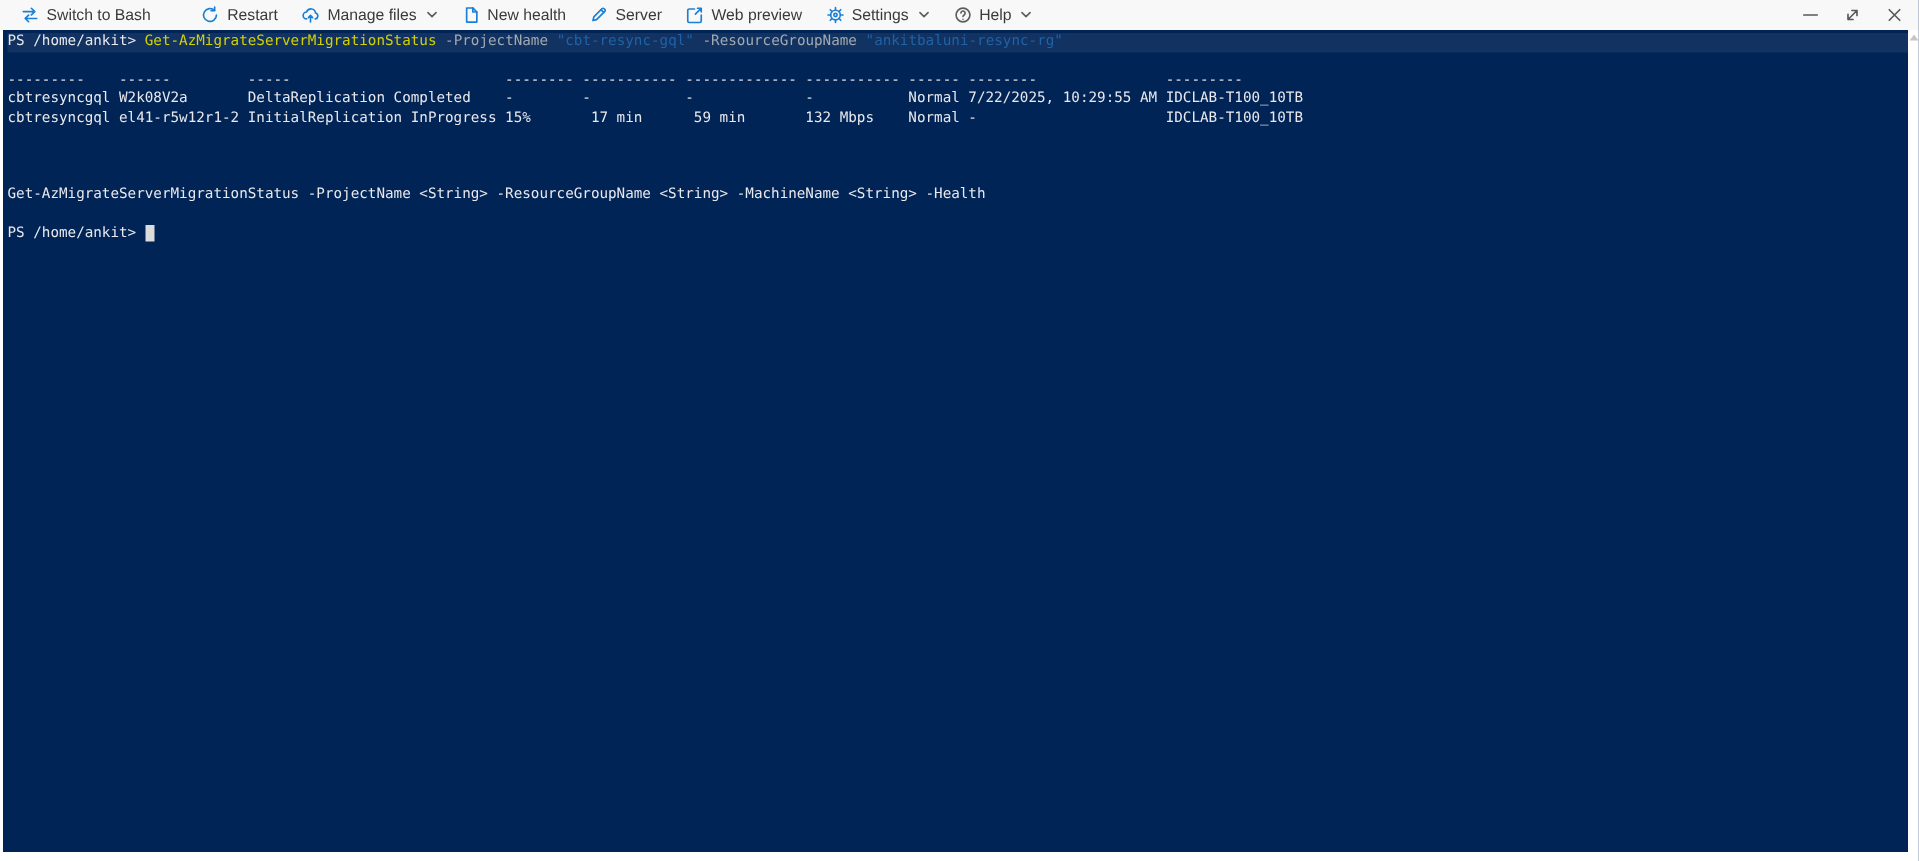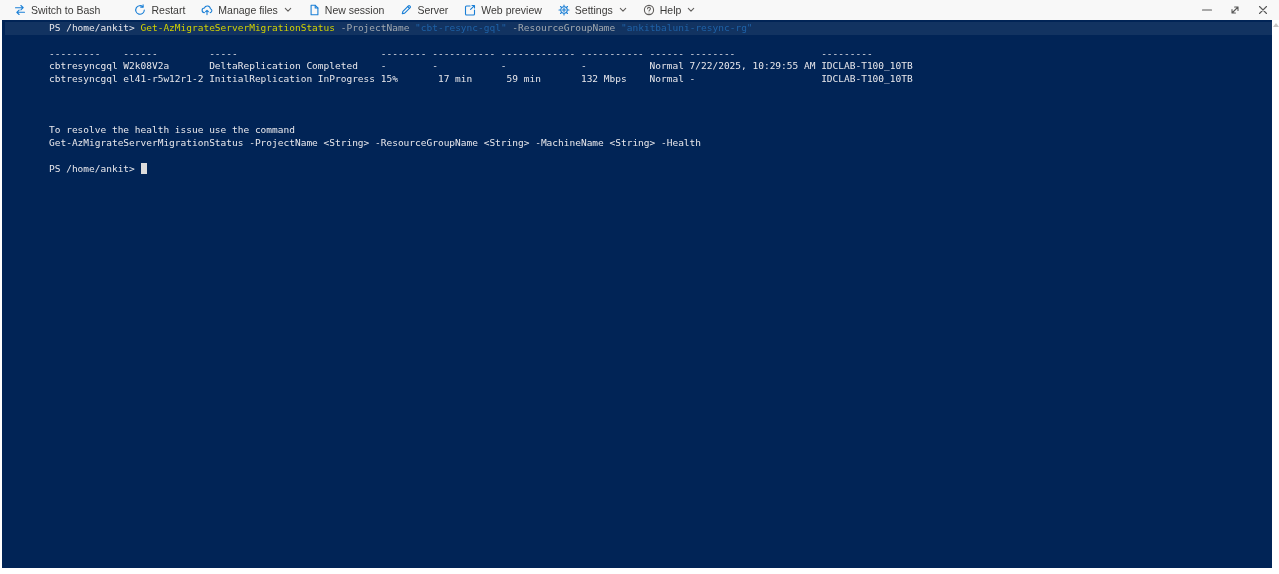--- a/index.html
+++ b/index.html
@@ -29,21 +29,21 @@
   .win-btn{background:none;border:none;padding:0;margin:0;display:flex;cursor:pointer;}
   
   .terminal{
     position:absolute;top:20px;left:2px;right:7px;bottom:6px;
     background:var(--terminal-bg,#012456);
     font-family:"DejaVu Sans Mono",monospace;
     font-size:9.5px;line-height:12.8px;
     color:var(--text-plain,#e9e8ec);
     padding:2px 0 0 3px;overflow:hidden;cursor:text;
   }
-  .t-line{white-space:pre;min-height:12.8px;padding-left:44px;}
+  .t-line{white-space:pre;min-height:12.8px;}
   .t-line.hl{background:rgba(255,255,255,.07);}
   .seg-c{color:var(--text-command,#d2d200);}
   .seg-a{color:var(--text-parameter,#a2a9b0);}
   .seg-s{color:var(--text-string,#1e62a8);}
   .cursor{display:inline-block;width:6px;height:11px;background:#dcdcdc;vertical-align:text-bottom;}
   
   .gutter{position:absolute;top:20px;right:0;width:7px;bottom:0;background:#ffffff;}
   .gutter .up-arrow{
     width:0;height:0;border-left:3px solid transparent;border-right:3px solid transparent;
     border-bottom:4px solid #c8c6c4;margin:3px auto 0;
@@ -76,21 +76,21 @@
         <span>Manage files</span>
         <svg class="ic-gray chev" width="8" height="6" viewBox="0 0 8 6" fill="none" stroke="currentColor" stroke-width="1.1" stroke-linecap="round" stroke-linejoin="round">
           <path d="M1.3 1.4L4 4.1l2.7-2.7"></path>
         </svg>
       </button>
       <button class="tb-btn">
         <svg class="ic-blue" width="12" height="12" viewBox="0 0 12 12" fill="none" stroke="currentColor" stroke-width="1.1" stroke-linecap="round" stroke-linejoin="round">
           <path d="M3.1 1.3h4.1l2.7 2.7v6.7H3.1z"></path>
           <path d="M7.2 1.3v2.7h2.7"></path>
         </svg>
-        <span>New session</span>
+        <span>New health</span>
       </button>
       <button class="tb-btn">
         <svg class="ic-blue" width="12" height="12" viewBox="0 0 12 12" fill="none" stroke="currentColor" stroke-width="1.1" stroke-linecap="round" stroke-linejoin="round">
           <path d="M2.3 9.7l.6-2.4L8.4 1.8a.9.9 0 0 1 1.3 0l.5.5a.9.9 0 0 1 0 1.3L4.7 9.1l-2.4.6z"></path>
           <path d="M7.7 2.5l1.8 1.8"></path>
         </svg>
         <span>Server</span>
       </button>
       <button class="tb-btn">
         <svg class="ic-blue" width="12" height="12" viewBox="0 0 12 12" fill="none" stroke="currentColor" stroke-width="1.1" stroke-linecap="round" stroke-linejoin="round">
@@ -143,21 +143,20 @@
 
 <div class="terminal">
     <div class="t-line hl"><span>PS /home/ankit&gt; </span><span class="seg-c">Get-AzMigrateServerMigrationStatus</span><span> </span><span class="seg-a">-ProjectName</span><span> </span><span class="seg-s">"cbt-resync-gql"</span><span> </span><span class="seg-a">-ResourceGroupName</span><span> </span><span class="seg-s">"ankitbaluni-resync-rg"</span></div>
     <div class="t-line"></div>
     <div class="t-line"><span>---------    ------         -----                         -------- ----------- ------------- ----------- ------ --------               ---------</span></div>
     <div class="t-line"><span>cbtresyncgql W2k08V2a       DeltaReplication Completed    -        -           -             -           Normal 7/22/2025, 10:29:55 AM IDCLAB-T100_10TB</span></div>
     <div class="t-line"><span>cbtresyncgql el41-r5w12r1-2 InitialReplication InProgress 15%       17 min      59 min       132 Mbps    Normal -                      IDCLAB-T100_10TB</span></div>
     <div class="t-line"></div>
     <div class="t-line"></div>
     <div class="t-line"></div>
-    <div class="t-line"><span>To resolve the health issue use the command</span></div>
     <div class="t-line"><span>Get-AzMigrateServerMigrationStatus -ProjectName &lt;String&gt; -ResourceGroupName &lt;String&gt; -MachineName &lt;String&gt; -Health</span></div>
     <div class="t-line"></div>
     <div class="t-line"><span>PS /home/ankit&gt; </span><span class="cursor"></span></div>
   </div>
 
 <div class="gutter">
   <div class="up-arrow"></div>
 </div>
 
 </body></html>

